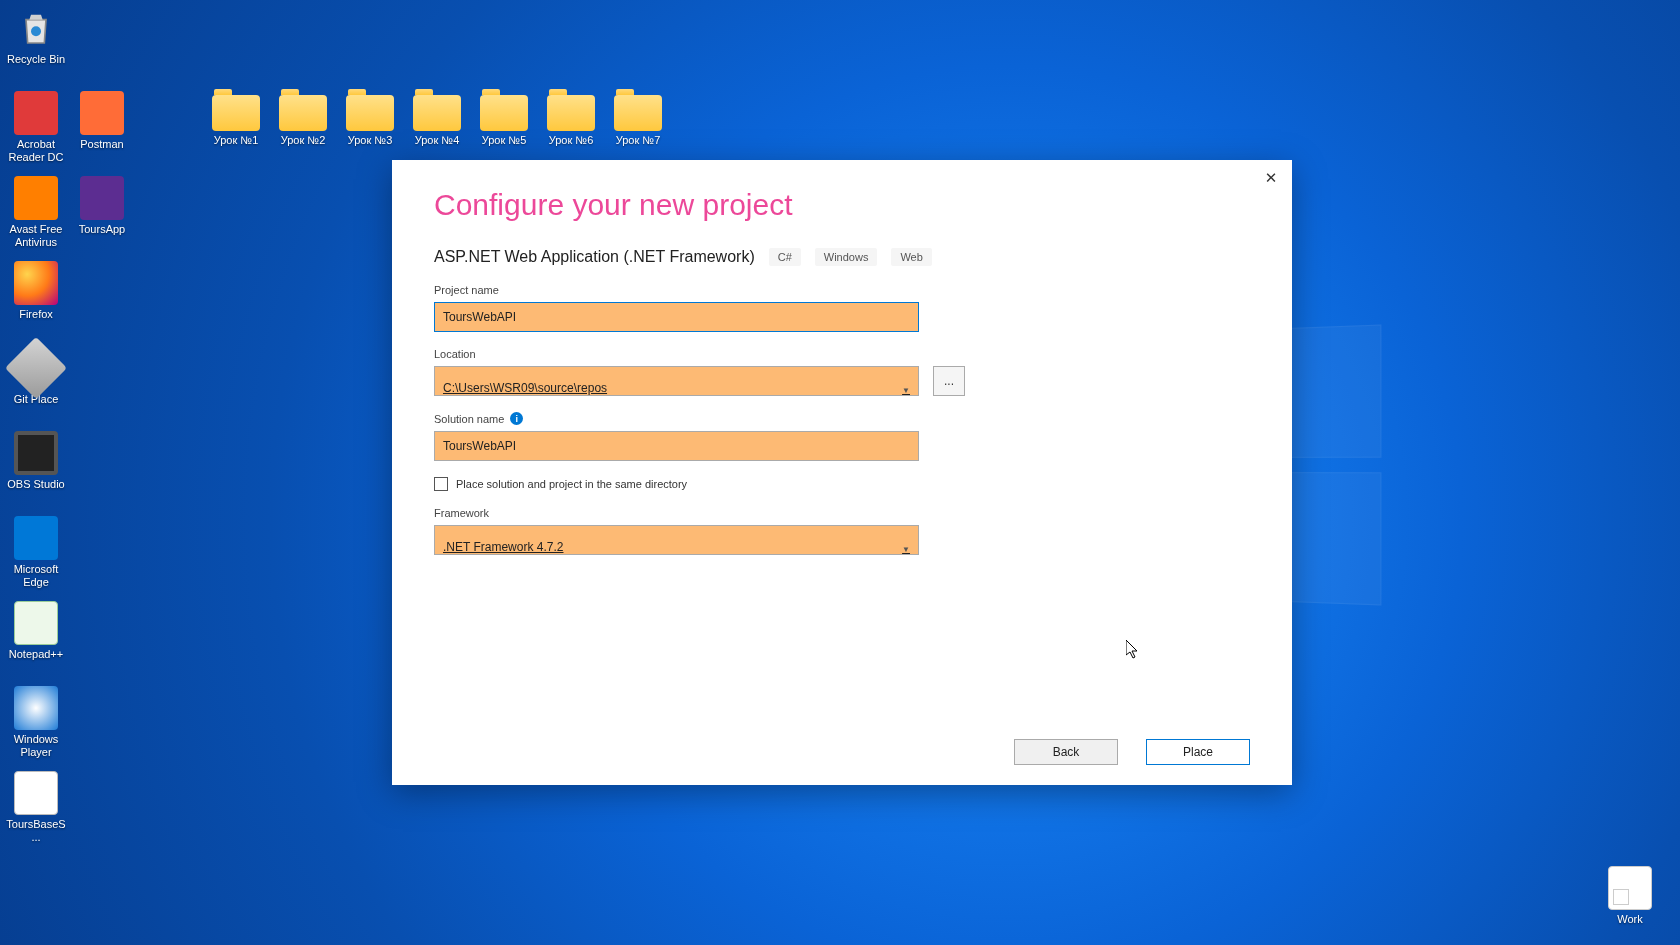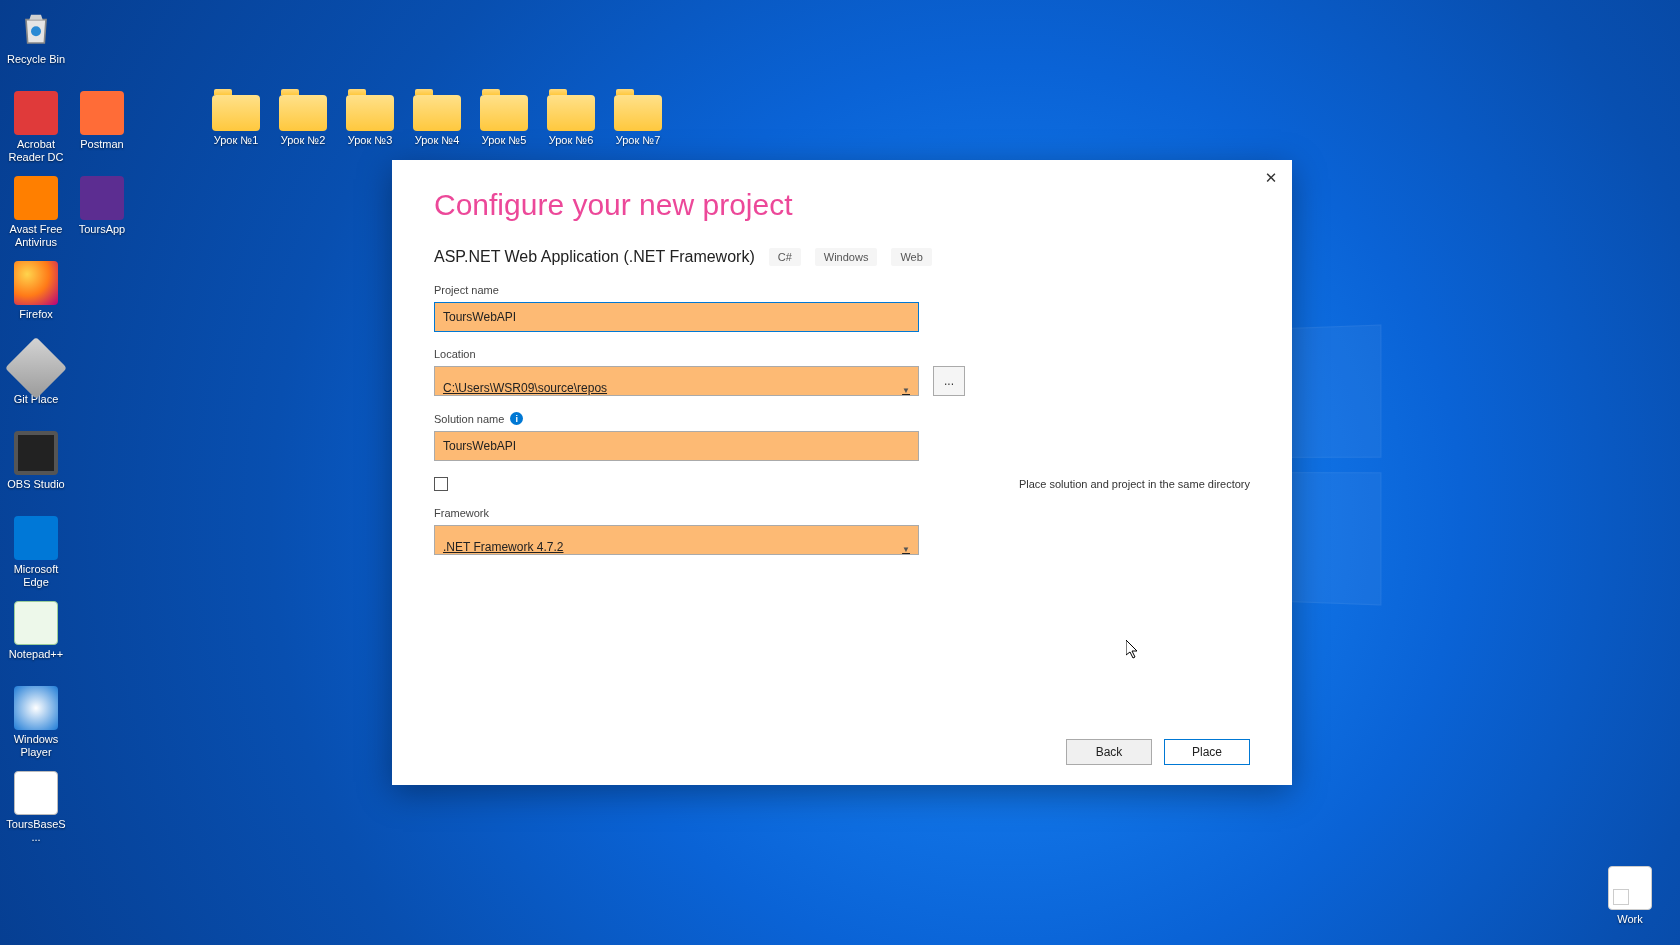--- a/index.html
+++ b/index.html
@@ -127,34 +127,35 @@
   cursor:pointer; padding-right:4px;text-decoration:underline;
 }
 .combo .chev { font-size:8px; color:#555; padding:0 4px;}
 
 .loc-row { display:flex; align-items:center; gap:14px;}
 .browse-btn {
   width:32px; height:30px; border:1px solid #aaa; background:#f5f5f5;
   font-size:12px; color:#333; cursor:pointer;
 }
 
-.checkbox-row { display:flex; align-items:center; gap:8px; font-size:11px; color:#333;justify-content:space-between;}
+.checkbox-row { display:flex; align-items:center; gap:8px; font-size:11px; color:#333;}
 .checkbox {
   width:14px; height:14px; border:1px solid #555; background:#fff; cursor:pointer;
 }
 
 .footer {
   position:absolute; bottom:20px; right:42px;
   display:flex; gap:12px;
 }
 .btn {
-  width:86px; height:26px;
+  width:104px; height:26px;
   border:1px solid #aaa; background:#f0f0f0;
   font-size:12px; color:#222; cursor:pointer;
   font-family: inherit;
+  margin-left: 16px;
 }
 .btn.primary { border-color:#0078d4; background:#fff; }
 
 
 .cursor {
   position:absolute; left:1126px; top:640px;
   font-size:18px; color:#000; pointer-events:none;
   filter: drop-shadow(0 0 2px #fff);
 }
 </style>

